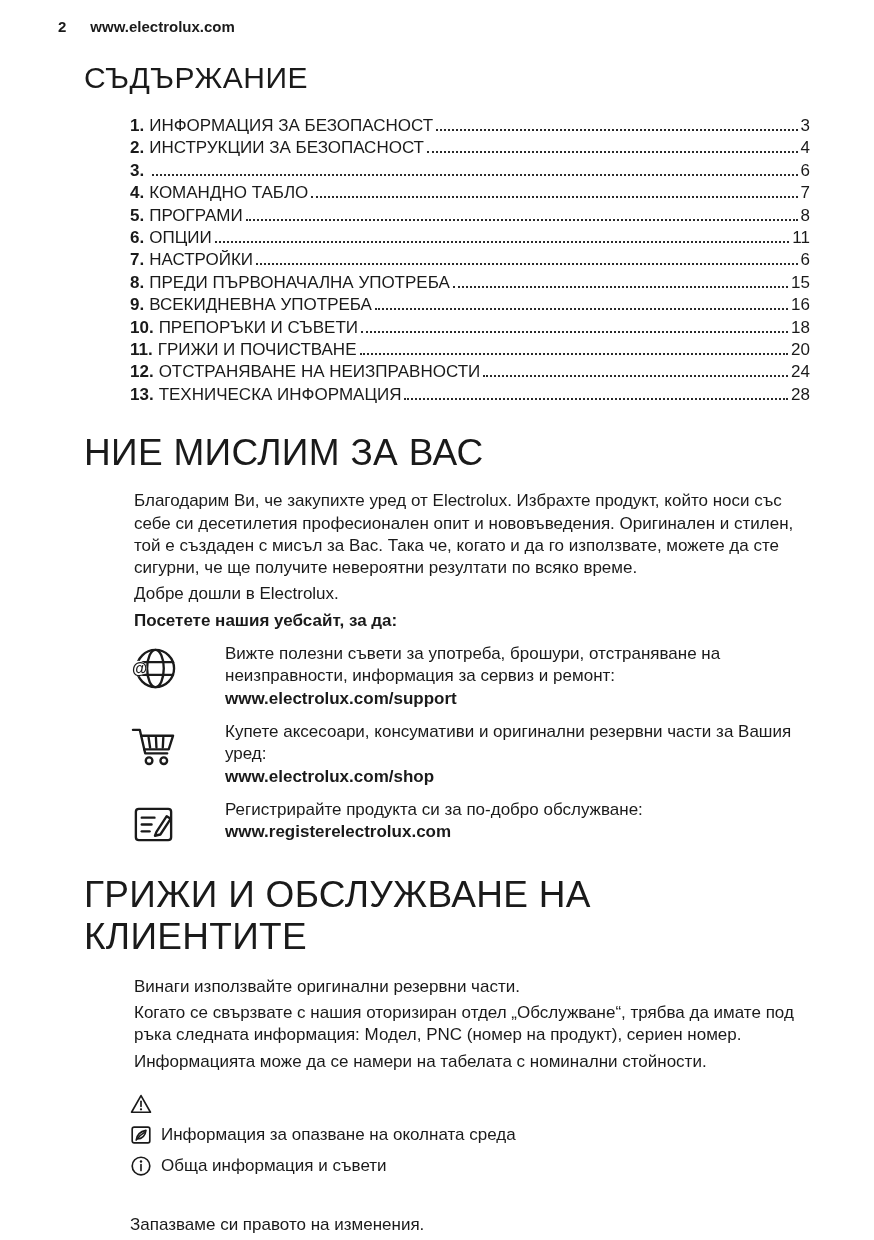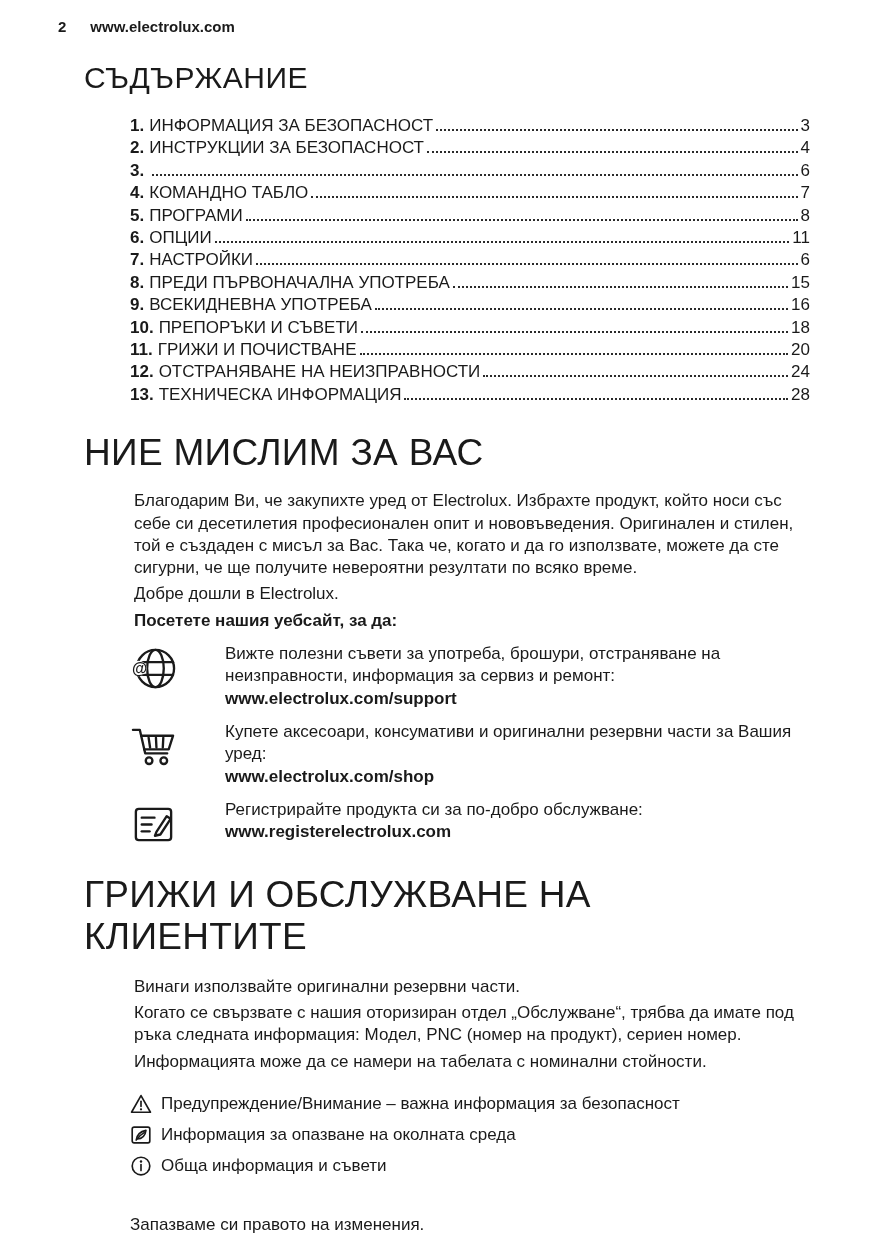--- a/index.html
+++ b/index.html
@@ -208,21 +208,20 @@
     <div class="notes">
 
       <div class="note-row">
         <span class="note-icon">
           <svg viewBox="0 0 24 24">
             <path class="ln-sm" d="M12 2.8 L22.3 21 L1.7 21 Z"></path>
             <line class="ln-sm" x1="12" y1="9" x2="12" y2="14.6" stroke-width="2.2"></line>
             <circle class="fl" cx="12" cy="17.8" r="1.25"></circle>
           </svg>
         </span>
-        <span class="note-text">Предупреждение/Внимание – важна информация за безопасност</span>
       </div>
 
       <div class="note-row">
         <span class="note-icon">
           <svg viewBox="0 0 24 24">
             <rect class="ln-sm" x="2.4" y="3.4" width="19.2" height="17.2" rx="2"></rect>
             <path class="ln-sm" d="M6.8 17.5 C7.6 11.5 11.5 8.2 17.4 7 C16.6 13.2 13 16.2 7.8 16.4"></path>
             <path class="ln-sm" d="M8 16 C10.5 13 13 10.8 15.5 9.4"></path>
           </svg>
         </span>

